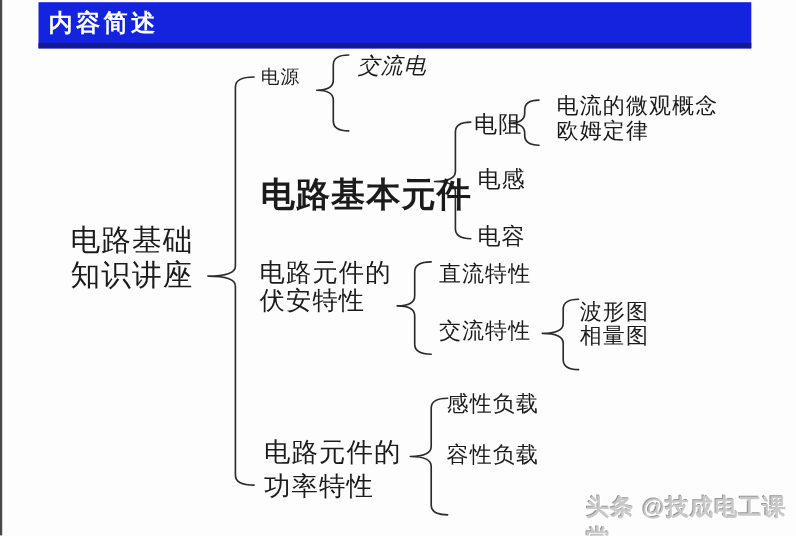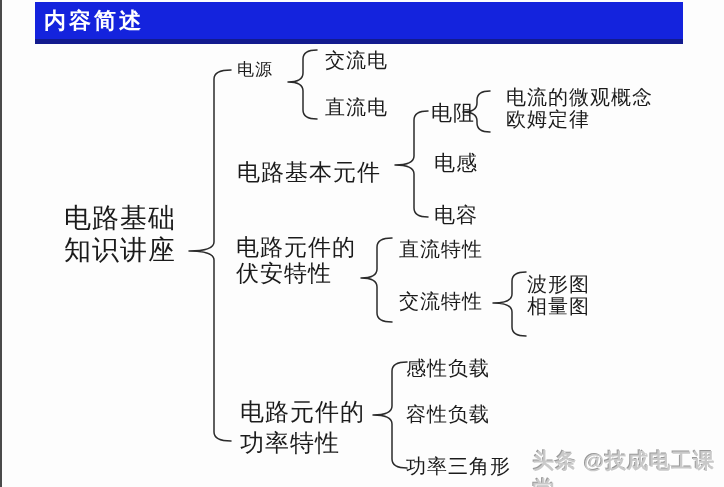--- a/index.html
+++ b/index.html
@@ -63,37 +63,35 @@
       <path d="M 490 91 Q 477 91 477 100 L 477 103 Q 477 112 463 112 Q 477 112 477 121 L 477 123 Q 477 132 490 132"></path>
       <path d="M 392 238 Q 377 238 377 247 L 377 269 Q 377 278 361 278 Q 377 278 377 287 L 377 313 Q 377 322 392 322"></path>
       <path d="M 526 272 Q 512 272 512 281 L 512 294 Q 512 303 493 303 Q 512 303 512 312 L 512 327 Q 512 336 526 336"></path>
       <path d="M 407 362 Q 392 362 392 371 L 392 406 Q 392 415 373 415 Q 392 415 392 424 L 392 459 Q 392 468 407 468"></path>
     </svg>
 
   <div class="node" style="left:64px;top:202px;font-size:27px;line-height:1.2;text-align:right;">电路基础
 知识讲座</div>
 
   <div class="node" style="left:237px;top:60px;font-size:17px;">电源</div>
-  <div class="node" style="left:325px;top:49px;font-size:20px;">交流电</div>
-  <div class="node" style="left:325px;top:96px;font-size:20px;">直流电</div>
+  <div class="node" style="left:325px;top:49px;font-size:20px;font-style:italic;">交流电</div>
 
-  <div class="node" style="left:237px;top:159px;font-size:23px;">电路基本元件</div>
+  <div class="node" style="left:237px;top:159px;font-size:31px;font-weight:bold;">电路基本元件</div>
   <div class="node" style="left:431px;top:101px;font-size:21px;">电阻</div>
   <div class="node" style="left:506px;top:86px;font-size:20px;">电流的微观概念</div>
   <div class="node" style="left:506px;top:108px;font-size:20px;">欧姆定律</div>
   <div class="node" style="left:434px;top:151px;font-size:21px;">电感</div>
   <div class="node" style="left:434px;top:203px;font-size:21px;">电容</div>
 
   <div class="node" style="left:236px;top:235px;font-size:23px;line-height:1.12;">电路元件的
 伏安特性</div>
   <div class="node" style="left:399px;top:238px;font-size:20px;">直流特性</div>
   <div class="node" style="left:527px;top:273px;font-size:20px;">波形图</div>
   <div class="node" style="left:399px;top:290px;font-size:20px;">交流特性</div>
   <div class="node" style="left:527px;top:295px;font-size:20px;">相量图</div>
 
   <div class="node" style="left:240px;top:397px;font-size:24px;line-height:1.3;">电路元件的
 功率特性</div>
   <div class="node" style="left:406px;top:357px;font-size:20px;">感性负载</div>
   <div class="node" style="left:406px;top:403px;font-size:20px;">容性负载</div>
-  <div class="node" style="left:406px;top:455px;font-size:20px;">功率三角形</div>
 
   <div class="watermark">头条 @技成电工课堂</div>
 </div>
 
 </body></html>

